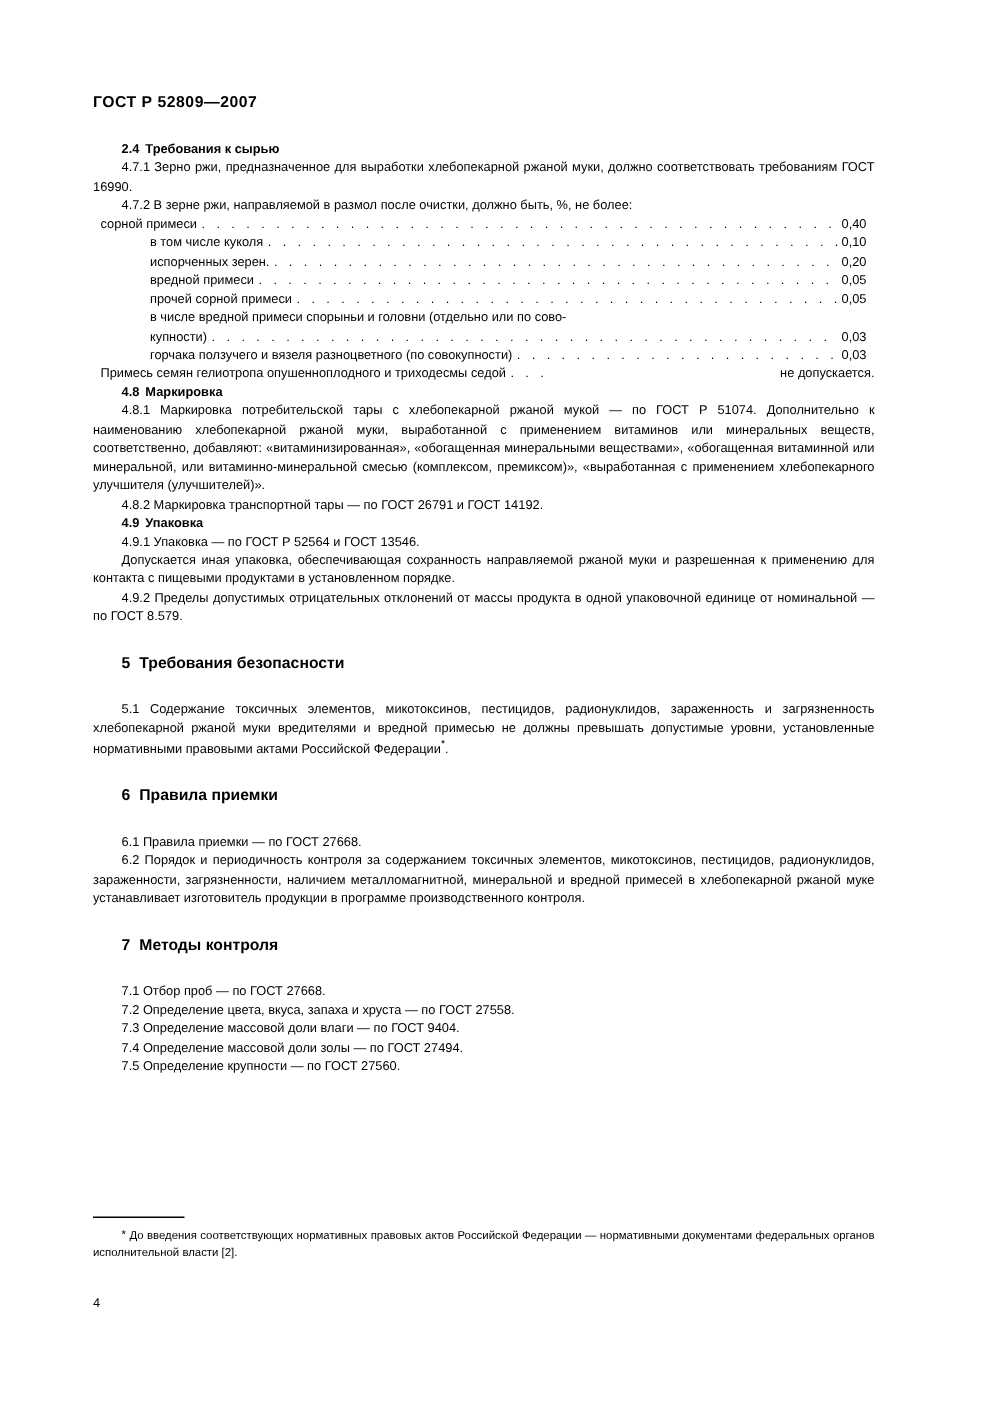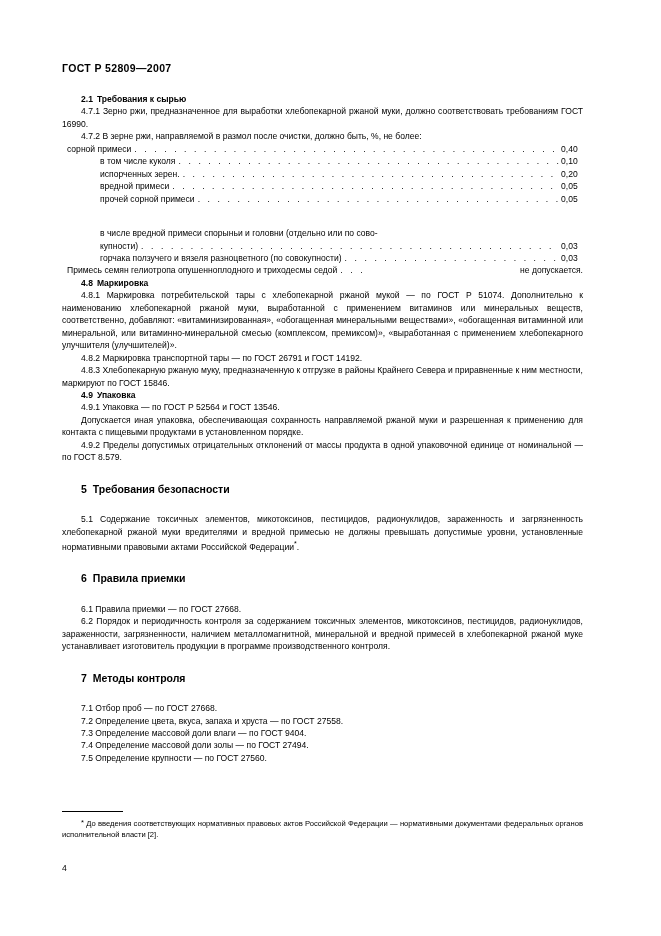--- a/index.html
+++ b/index.html
@@ -98,21 +98,21 @@
     color: #000;
   }
   .leader-value {
     white-space: nowrap;
     text-align: right;
     flex: 0 0 auto;
   }
   li.lvl1 { padding-left: 38px; }
   li.lvl0b { padding-left: 5px; }
   li.wrapped { padding-left: 38px; }
-  li.wrapped .first-line { display: block; margin-top: 22px; }
+  li.wrapped .first-line { display: block; }
 
   .value-col { display: inline-block; min-width: 22px; text-align: left; }
 
   
   .footnote-wrap {
     position: absolute;
     left: 62px;
     top: 811px;
     width: 521px;
   }
@@ -149,21 +149,21 @@
 </style>
 </head>
 <body>
 
 <div class="page">
 
   <div class="doc-header">ГОСТ Р 52809—2007</div>
 
   <div class="body-block">
 
-    <h3 class="sec-num"><span>2.1</span><span class="gap"></span><span>Требования к сырью</span></h3>
+    <h3 class="sec-num"><span>2.4</span><span class="gap"></span><span>Требования к сырью</span></h3>
 
     <p class="indent">4.7.1  Зерно ржи, предназначенное для выработки хлебопекарной ржаной муки, должно соответствовать требованиям ГОСТ 16990.</p>
     <p class="indent">4.7.2  В зерне ржи, направляемой в размол после очистки, должно быть, %, не более:</p>
 
     <ul class="leader-list">
       <li class="lvl0b">
         <span class="leader-row">
           <span class="leader-label">сорной примеси</span>
           <span class="leader-dots">. . . . . . . . . . . . . . . . . . . . . . . . . . . . . . . . . . . . . . . . . . . . . . . . . . . . . . . .</span>
           <span class="leader-value value-col">0,40</span>
@@ -218,21 +218,20 @@
           <span class="leader-dots">. . .</span>
           <span class="leader-value">не допускается.</span>
         </span>
       </li>
     </ul>
 
     <h3 class="sec-num"><span>4.8</span><span class="gap"></span><span>Маркировка</span></h3>
 
     <p class="indent">4.8.1  Маркировка потребительской тары с хлебопекарной ржаной мукой — по ГОСТ Р 51074. Дополнительно к наименованию хлебопекарной ржаной муки, выработанной с применением витаминов или минеральных веществ, соответственно, добавляют: «витаминизированная», «обогащенная минеральными веществами», «обогащенная витаминной или минеральной, или витаминно-минеральной смесью (комплексом, премиксом)», «выработанная с применением хлебопекарного улучшителя (улучшителей)».</p>
     <p class="indent">4.8.2  Маркировка транспортной тары — по ГОСТ 26791 и ГОСТ 14192.</p>
-    <p class="indent">4.8.3  Хлебопекарную ржаную муку, предназначенную к отгрузке в районы Крайнего Севера и приравненные к ним местности, маркируют по ГОСТ 15846.</p>
 
     <h3 class="sec-num"><span>4.9</span><span class="gap"></span><span>Упаковка</span></h3>
 
     <p class="indent">4.9.1  Упаковка — по ГОСТ Р 52564 и ГОСТ 13546.</p>
     <p class="indent">Допускается иная упаковка, обеспечивающая сохранность направляемой ржаной муки и разрешенная к применению для контакта с пищевыми продуктами в установленном порядке.</p>
     <p class="indent">4.9.2  Пределы допустимых отрицательных отклонений от массы продукта в одной упаковочной единице от номинальной — по ГОСТ 8.579.</p>
 
     <div class="sp-h2-before"></div>
     <h2 class="chapter"><span>5</span><span class="gap"></span><span>Требования безопасности</span></h2>
     <div class="sp-h2-after"></div>

